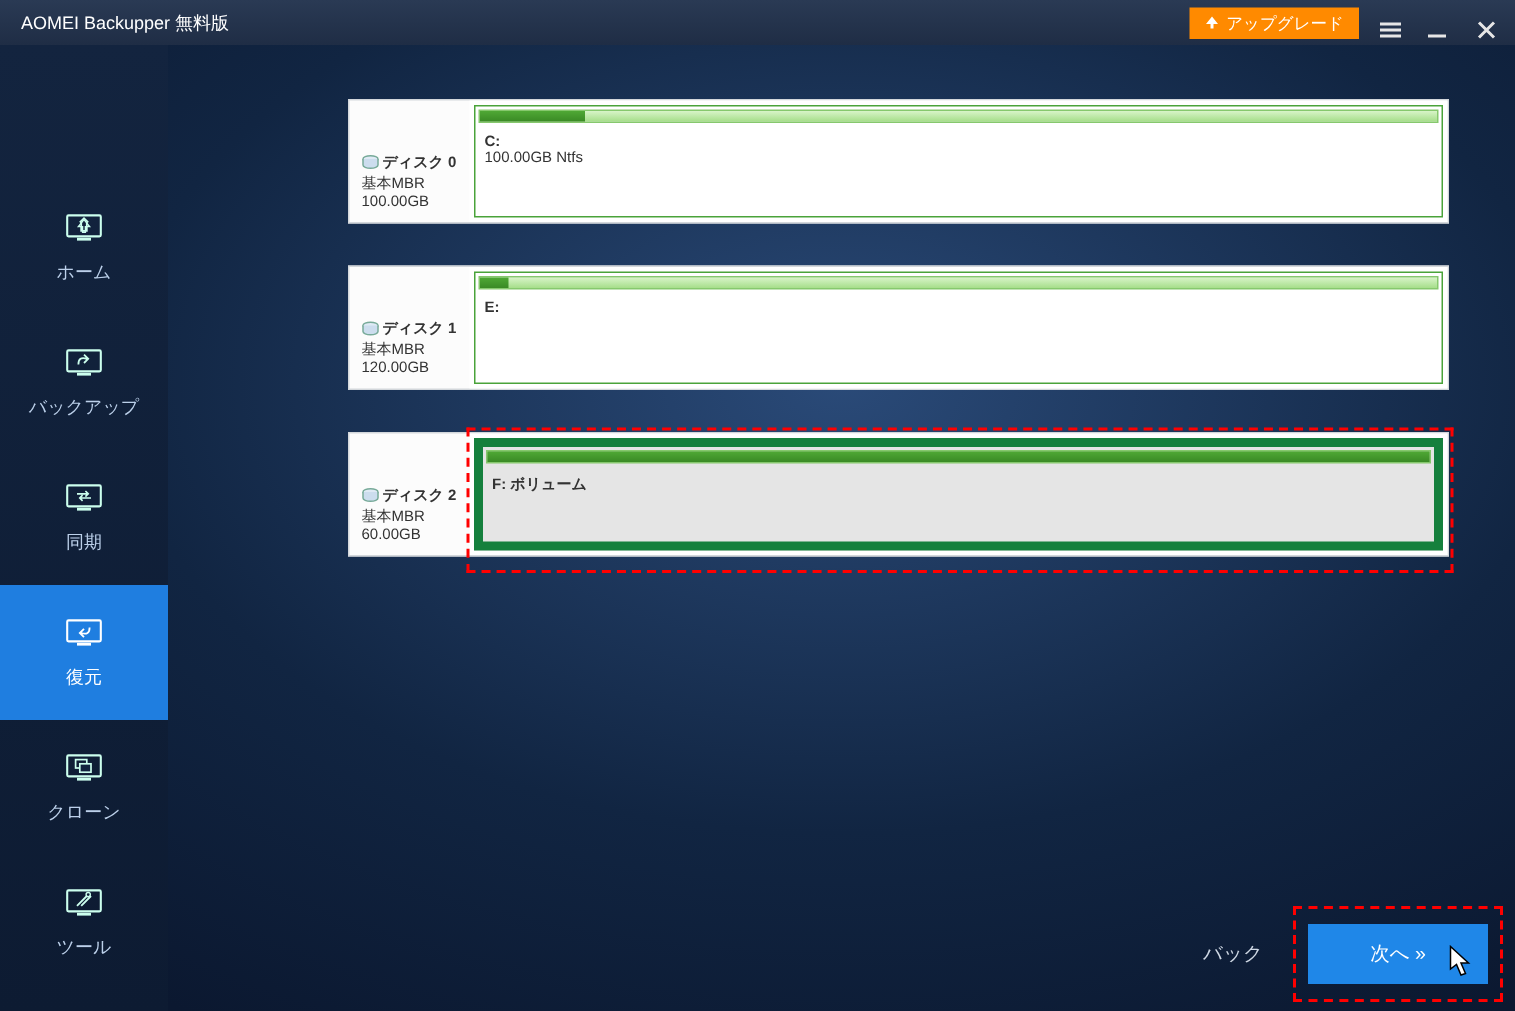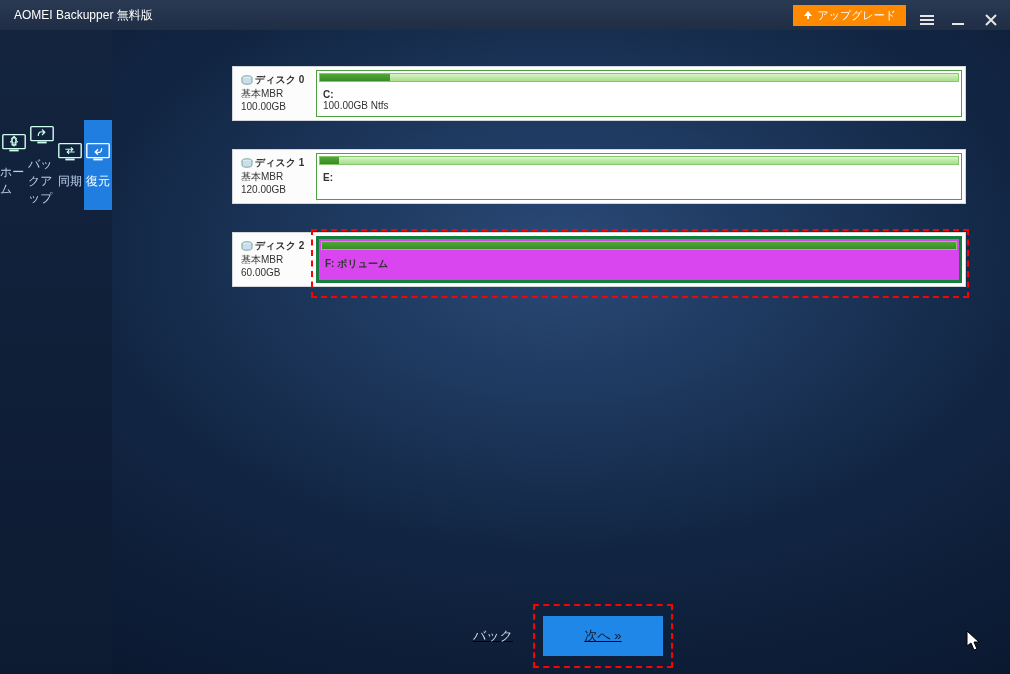--- a/index.html
+++ b/index.html
@@ -24,21 +24,21 @@
   cursor: pointer;
 }
 .titlebar .win-icon { color: #e6e6e6; width: 22px; text-align:center; cursor:pointer; }
 .titlebar .win-icon svg { display:block; margin:auto; }
 
 .main { display: flex; height: calc(674px - 30px); }
 
 .sidebar {
   width: 112px;
   background: linear-gradient(#13243f, #0d1b32);
-  display: flex; flex-direction: row;
+  display: flex; flex-direction: column;
   padding-top: 90px;
 }
 .sidebar-item {
   height: 90px;
   display: flex; flex-direction: column; align-items:center; justify-content:center;
   gap: 10px;
   color: #bcd0ea;
   font-size: 12px;
   cursor: pointer;
 }
@@ -62,20 +62,21 @@
   border: 1px solid #d3d7db;
   display:flex;
   margin-bottom: 28px;
   position:relative;
 }
 .disk-info {
   width: 80px;
   padding: 6px 4px 8px 8px;
   font-size: 10px;
   color: #333;
+  margin-top: 28px;
 }
 .disk-info .dname { font-weight: bold; font-size: 10px; display:flex; align-items:center; gap:2px; }
 .disk-info .dname svg { flex:none; }
 .disk-part {
   flex:1;
   background: #ffffff;
   padding: 0;
   display:flex;
 }
 .part-box {
@@ -99,36 +100,36 @@
 .part-label { font-weight: bold; }
 .part-sub { font-size: 10px; }
 
 .selected-wrap {
   position:absolute;
   border: 2px dashed #ff0000;
   pointer-events:none;
 }
 
 .disk-card.sel .part-box {
-  background: #d946ef;
-  border: 3px solid #15803d;
+  background: #e5e5e5;
+  border: 6px solid #15803d;
 }
 .disk-card.sel .part-bar {
   background: linear-gradient(#4fa835,#3a8a25);
 }
 
 .footer {
   position:absolute;
   bottom: 18px; right: 18px; left: 18px;
-  display:flex; justify-content:center; align-items:center; gap: 16px; text-decoration: underline;
+  display:flex; justify-content:flex-end; align-items:center; gap: 16px;
 }
 .back-btn { color:#cfd8e4; font-size:13px; padding: 8px 14px; cursor:pointer; }
 .next-btn {
   background:#1f87e8;
-  color:#0f172a;
+  color:#ffffff;
   font-size:13px;
   width: 120px; height: 40px;
   display:flex; align-items:center; justify-content:center;
   cursor:pointer;
   position:relative;
 }
 .next-highlight {
   position:absolute;
   border:2px dashed #ff0000;
   pointer-events:none;

